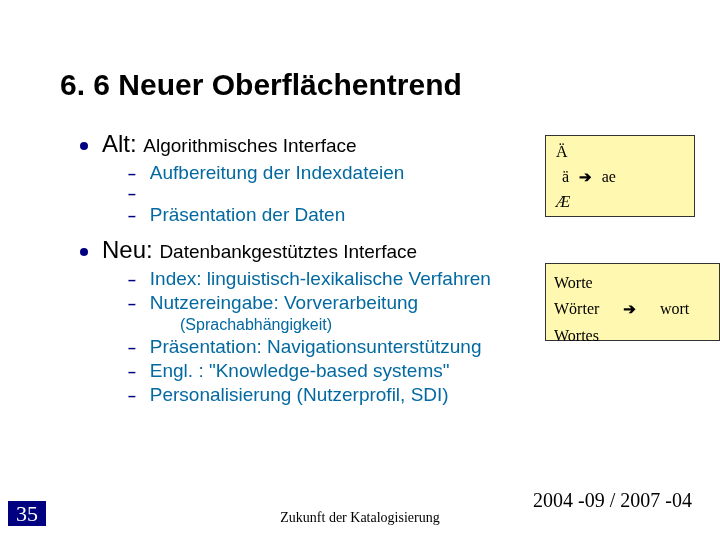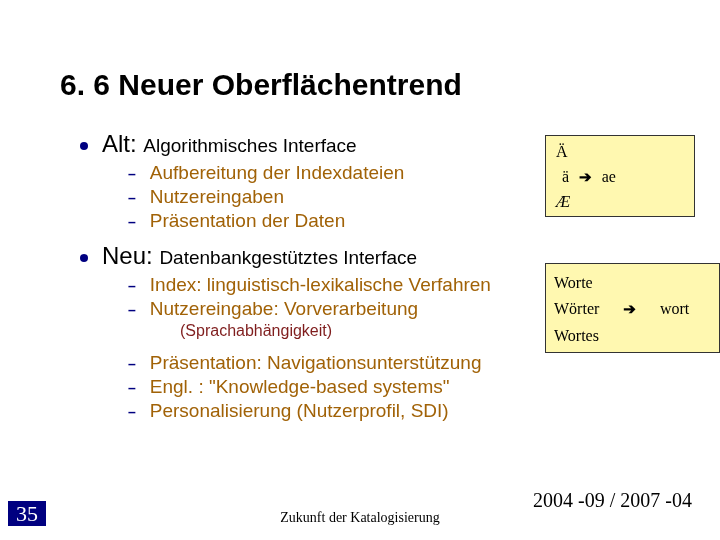--- a/index.html
+++ b/index.html
@@ -48,26 +48,26 @@
     margin-left: 48px;
     margin-bottom: 2px;
   }
   .l2 .dash {
     color: #000080;
     font-size: 14px;
     margin-right: 14px;
     flex-shrink: 0;
     font-weight: bold;
   }
-  .l2-text { font-size: 19px; color: #a16207; }
+  .l2-text { font-size: 19px; color: #0369a1; }
   .l3 {
     margin-left: 100px;
     font-size: 16px;
-    color: #7f1d1d;
-    margin-bottom: 12px;
+    color: #0369a1;
+    margin-bottom: 2px;
   }
   .box {
     position: absolute;
     background: #fff8b0;
     border: 1px solid #333;
   }
   .box1 {
     top: 135px;
     left: 545px;
     width: 150px;
@@ -77,21 +77,21 @@
     font-size: 16px;
     line-height: 1.55;
     z-index: 2;
   }
   .box1 .row { display: flex; align-items: center; gap: 10px; }
   .box1 .arrow { font-size: 15px; font-weight: bold; }
   .box2 {
     top: 263px;
     left: 545px;
     width: 175px;
-    height: 90px;
+    height: 78px;
     padding: 6px 8px;
     font-family: "Times New Roman", serif;
     font-size: 16px;
     line-height: 1.65;
     z-index: 2;
   }
   .box2 .row { display: flex; align-items: center; gap: 24px; white-space: nowrap; }
   .box2 .arrow { font-size: 15px; font-weight: bold; }
   .slide-number {
     position: absolute;
@@ -139,21 +139,20 @@
       <div class="l1-text">
         <span>Alt: </span><span class="small"><span>Algorithmisches</span><span> Interface</span></span>
       </div>
     </div>
     <div class="l2">
       <div class="dash">–</div>
       <div class="l2-text">Aufbereitung der Indexdateien</div>
     </div>
     <div class="l2">
       <div class="dash">–</div>
-      <div class="l2-text">Nutzereingaben</div>
     </div>
     <div class="l2">
       <div class="dash">–</div>
       <div class="l2-text">Präsentation der Daten</div>
     </div>
   </div>
 
   <div>
     <div class="l1">
       <div class="bullet"></div>

